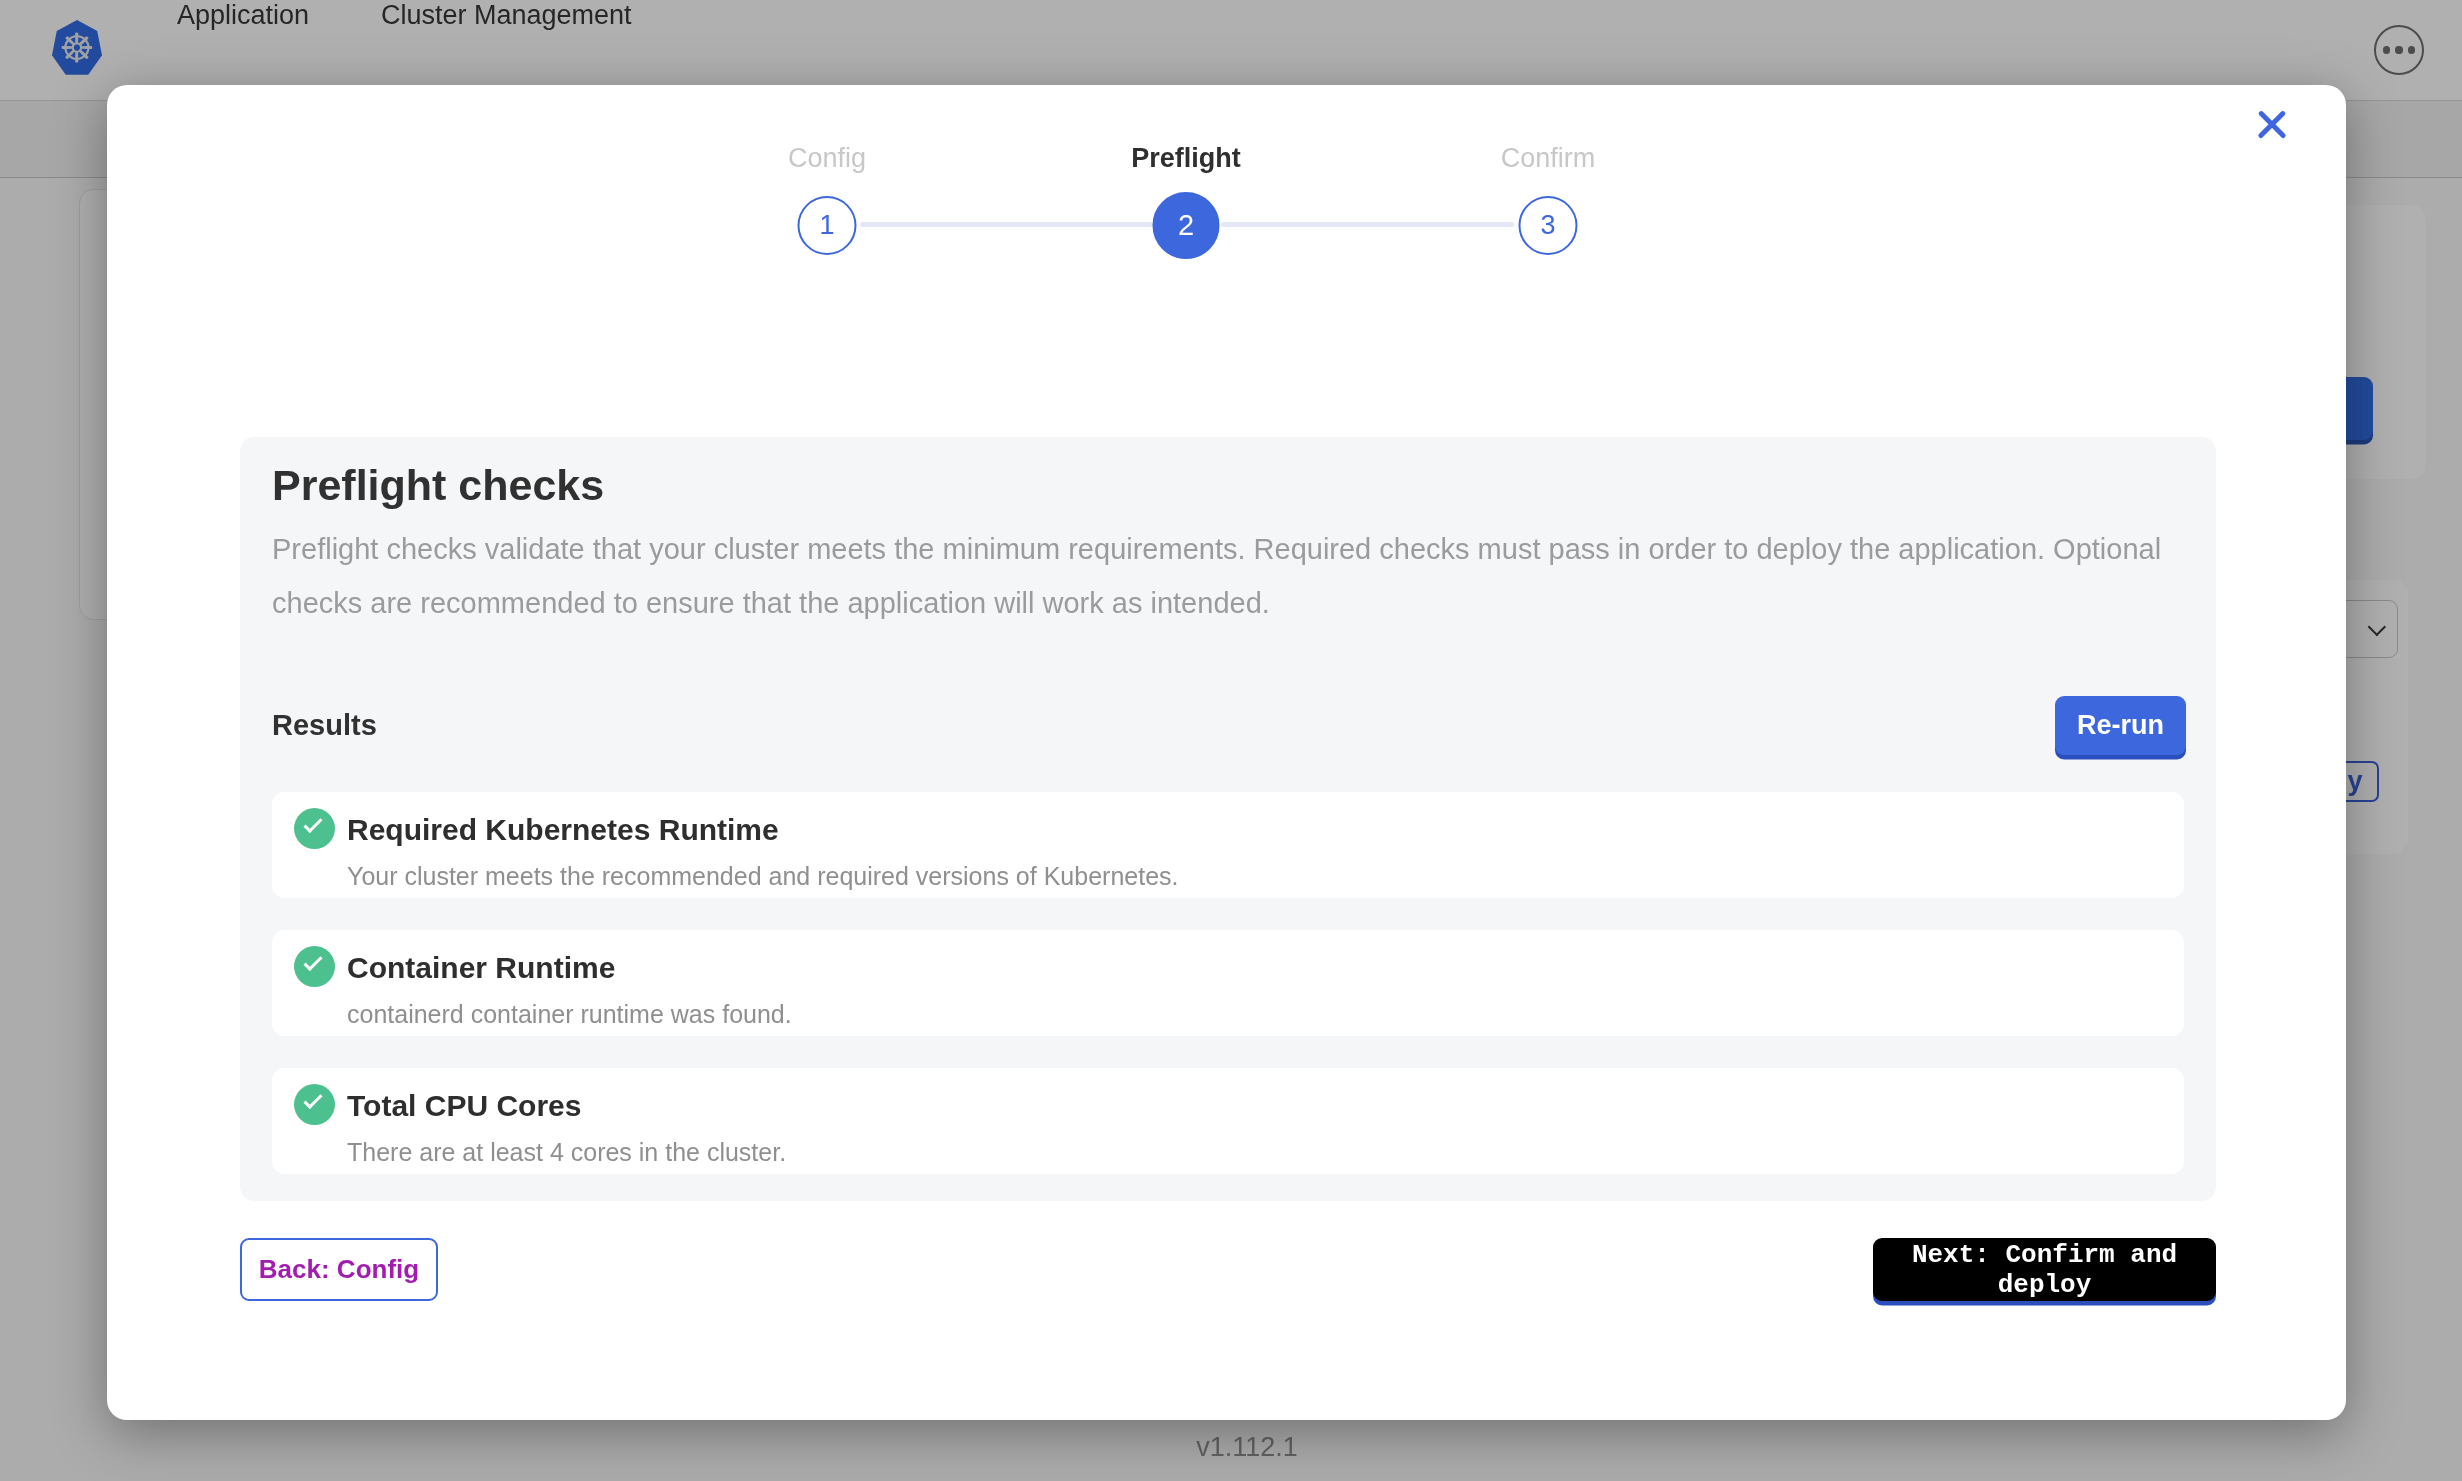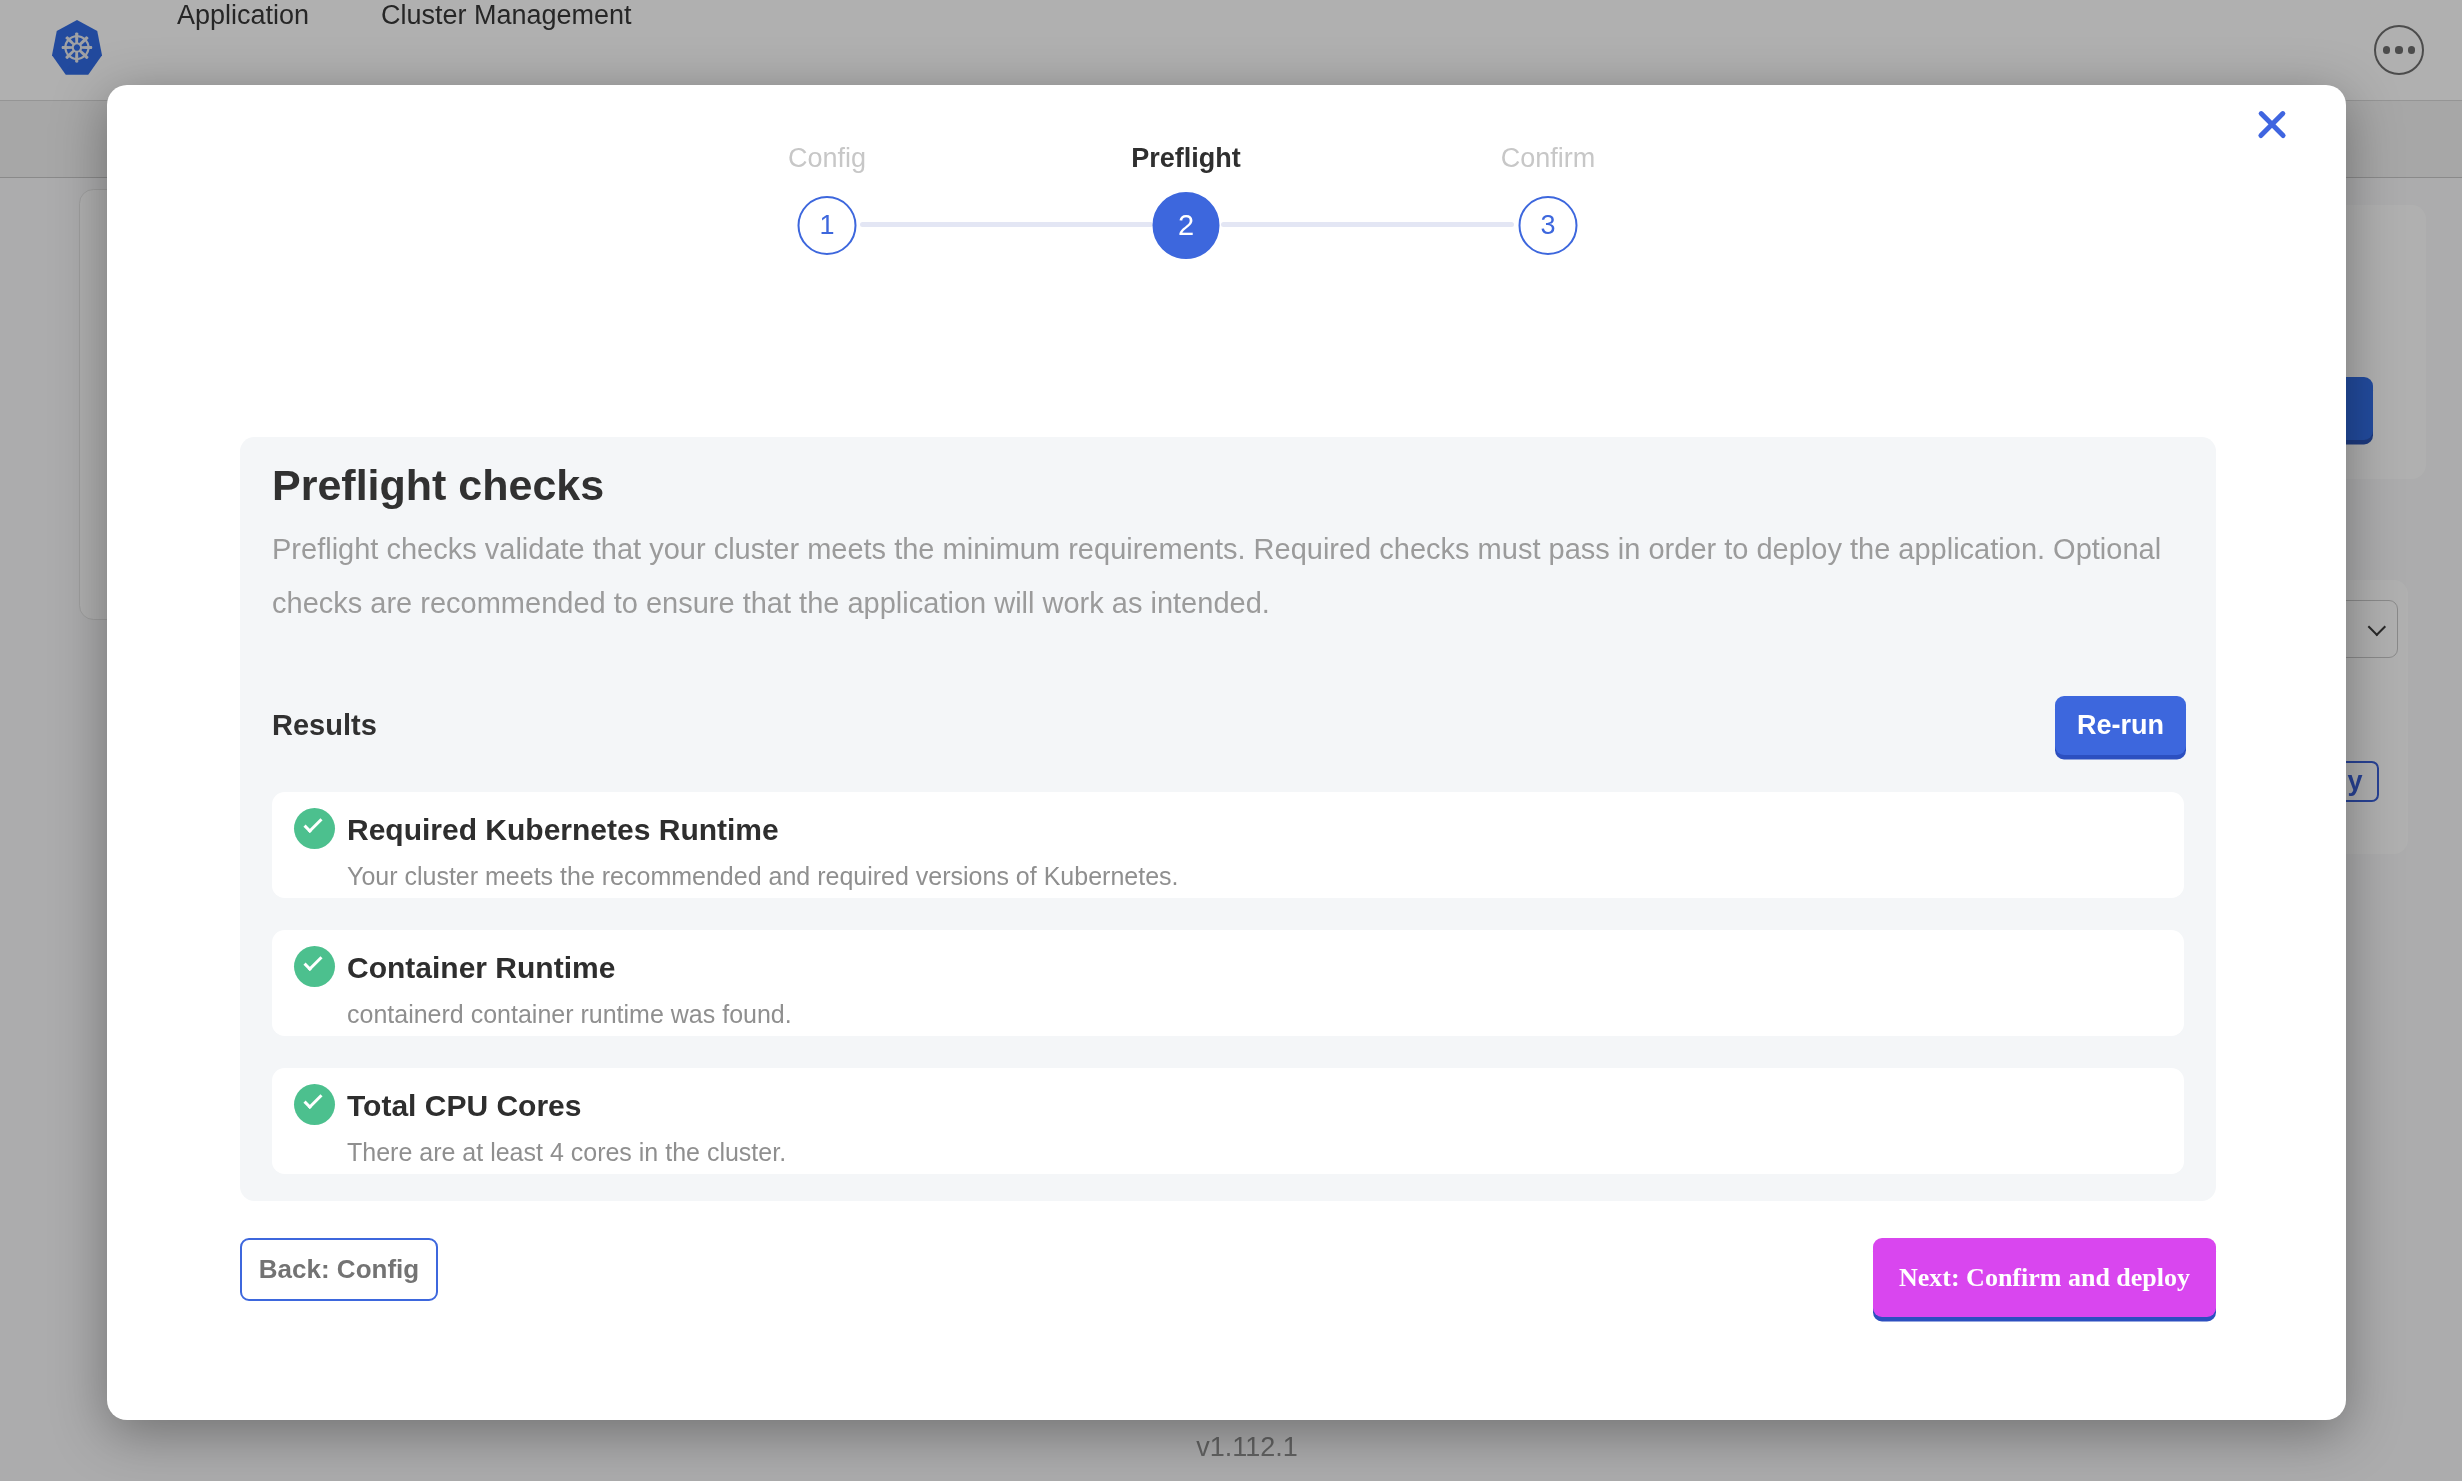--- a/index.html
+++ b/index.html
@@ -63,23 +63,23 @@
     box-shadow:0 4.5px 0 #2c4fc0; cursor:pointer; font-family:inherit; }
   .checks { margin-top:36px; display:flex; flex-direction:column; gap:32px; }
   .check-card { position:relative; width:1912px; height:106px; background:#ffffff; border-radius:12.6px; padding:20px 25px 0 75px; }
   .check-icon { position:absolute; left:21.6px; top:16px; width:41px; height:41px; border-radius:50%; background:#4cc08e; }
   .check-icon i { position:absolute; left:10.8px; top:11.7px; width:18px; height:9px; border-left:3.6px solid #fff; border-bottom:3.6px solid #fff; transform:rotate(-45deg); }
   .check-title { font-size:30px; font-weight:bold; color:#2e2e2e; line-height:36px; }
   .check-msg { margin-top:14.4px; font-size:25px; color:#8f8f8f; }
 
   
   .btn-back { position:absolute; left:133px; top:1153px; width:198px; height:63px; background:#fff; border:2.7px solid #3d67dd; border-radius:9px;
-    color:#737373; font-size:26px; font-weight:bold; cursor:pointer; font-family:inherit; }
-  .btn-next { position:absolute; left:1766px; top:1153px; width:343px; height:79px; background:#d946ef; border:none; border-radius:9px;
-    color:#fff; font-size:26px; font-weight:bold; box-shadow:0 4.5px 0 #2c4fc0; cursor:pointer; font-family:Liberation Serif, serif; }
+    color:#a21caf; font-size:26px; font-weight:bold; cursor:pointer; font-family:inherit; }
+  .btn-next { position:absolute; left:1766px; top:1153px; width:343px; height:63px; background:#000000; border:none; border-radius:9px;
+    color:#fff; font-size:26px; font-weight:bold; box-shadow:0 4.5px 0 #2c4fc0; cursor:pointer; font-family:Liberation Mono, monospace; }
 </style>
 </head>
 <body>
 
 <div class="page">
   <div class="app-header">
     <div class="k8s-logo">
       <span>☸</span>
     </div>
     <div class="nav-tab tab-application">

